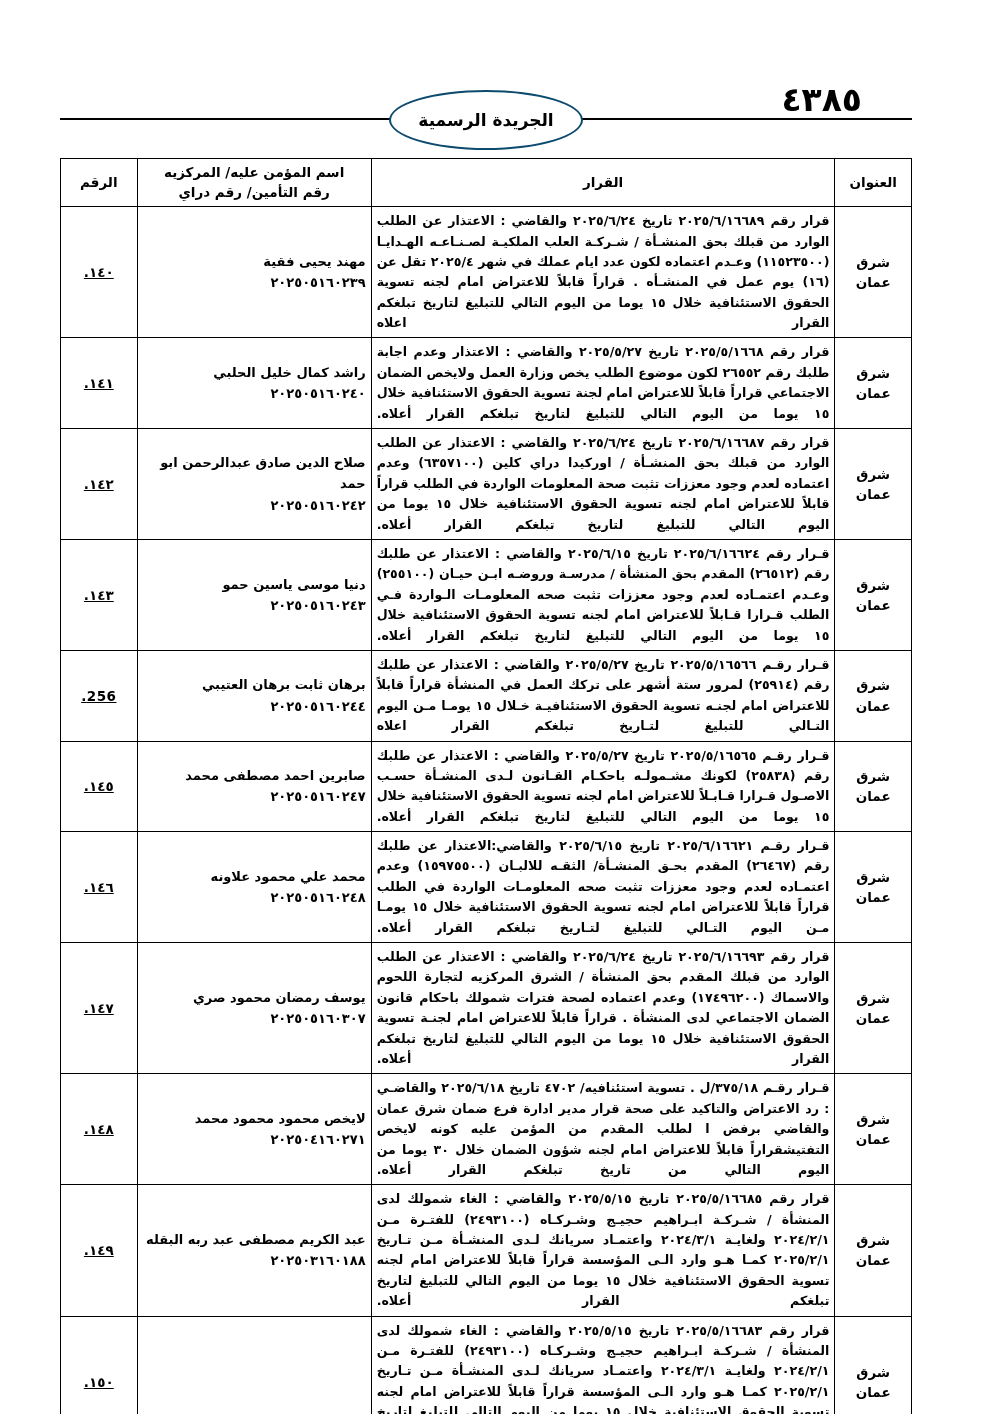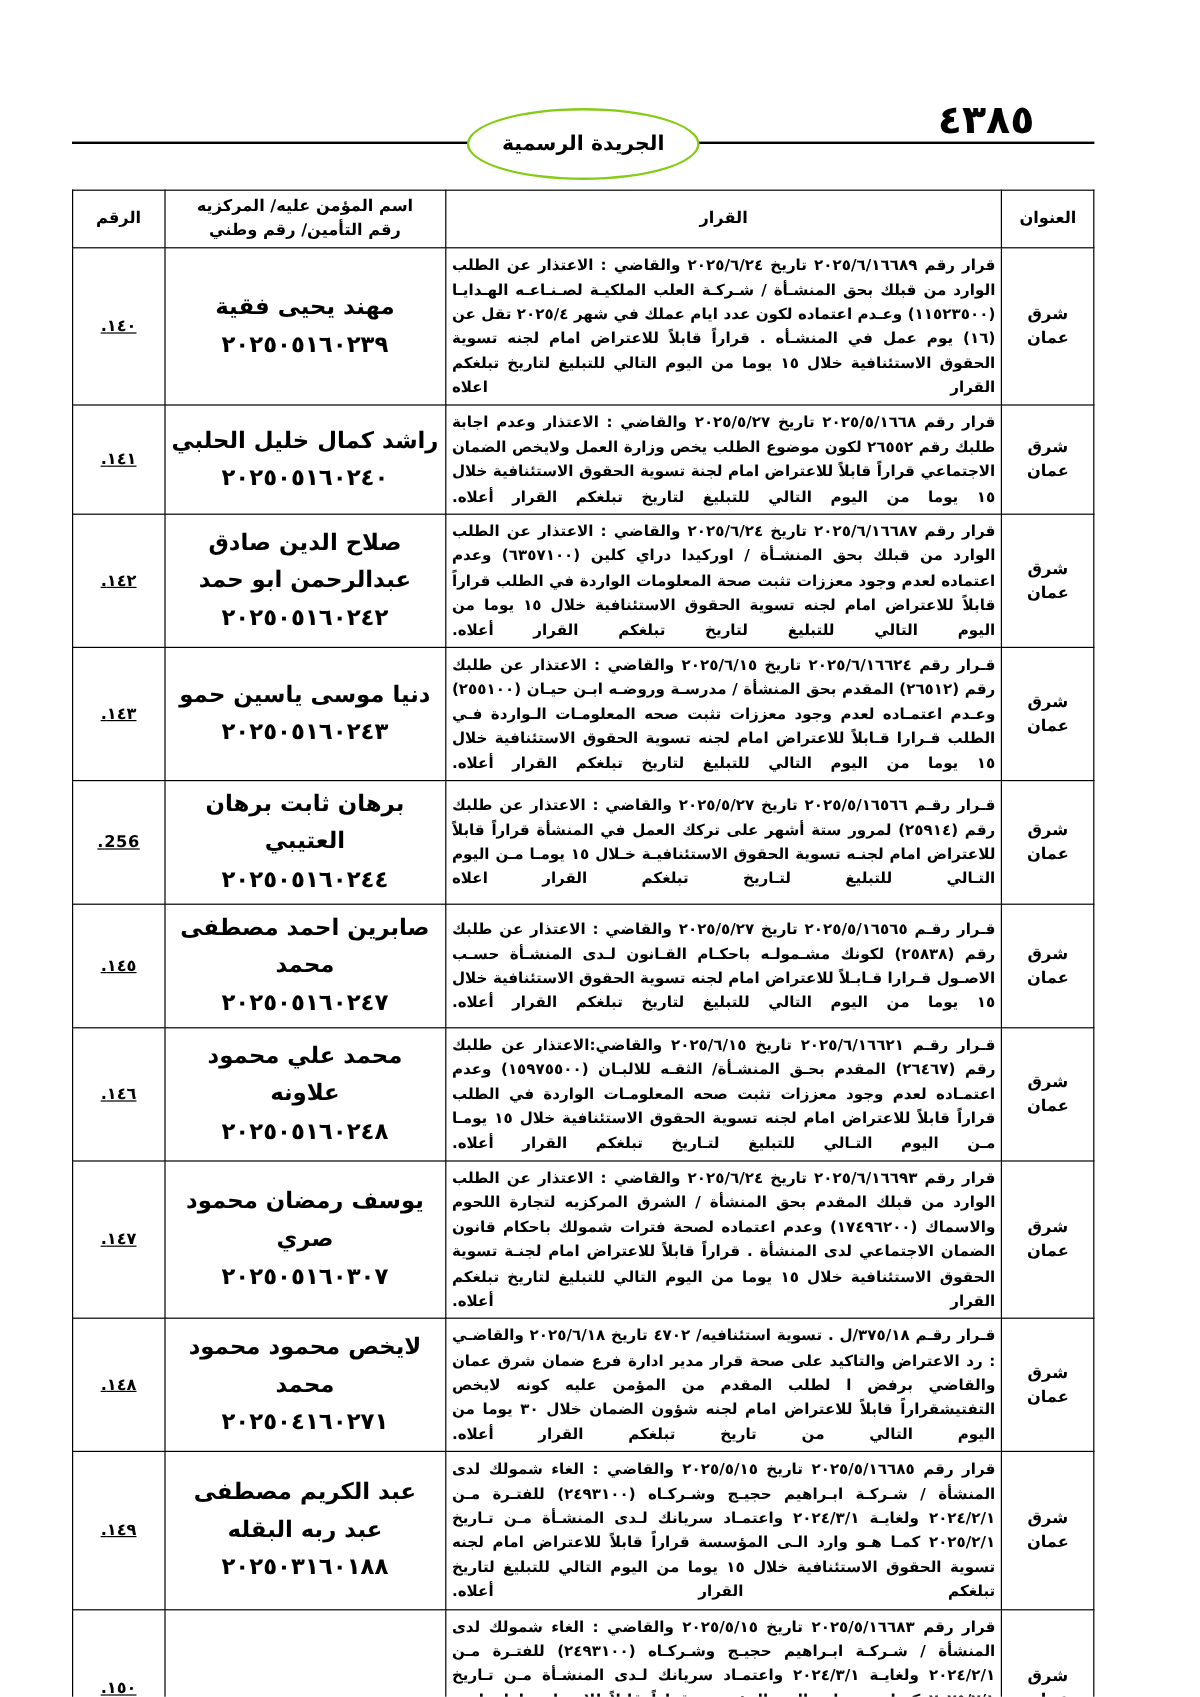--- a/index.html
+++ b/index.html
@@ -44,21 +44,21 @@
     height: 0;
     border-top: 2px solid #000;
   }
   .gazette-badge {
     position: absolute;
     top: 30px;
     left: 50%;
     transform: translateX(-50%);
     width: 190px;
     height: 56px;
-    border: 2px solid #84cc16;
+    border: 2px solid #0c4a6e;
     border-radius: 50%;
     background: #fff;
     display: flex;
     align-items: center;
     justify-content: center;
     font-size: 17px;
     font-weight: bold;
     z-index: 3;
   }
 
@@ -95,22 +95,22 @@
   }
   td.decision {
     text-align: justify;
     text-align-last: justify;
     font-size: 12.6px;
     line-height: 1.62;
     font-weight: bold;
     padding: 5px 7px;
   }
   td.name {
-    text-align: center;
-    font-size: 19px;
+    text-align: right;
+    font-size: 13px;
     font-weight: bold;
     line-height: 1.65;
   }
   td.name .nid {
     display: block;
     font-weight: bold;
     letter-spacing: 0.4px;
   }
   td.num {
     text-align: center;
@@ -137,21 +137,21 @@
       <col class="c-dec">
       <col class="c-name">
       <col class="c-num">
     </colgroup>
     <thead>
       <tr>
         <th>العنوان</th>
         <th>القرار</th>
         <th>
           <div>اسم المؤمن عليه/ المركزيه</div>
-          <div>رقم التأمين/ رقم وطني</div>
+          <div>رقم التأمين/ رقم دراي</div>
         </th>
         <th>الرقم</th>
       </tr>
     </thead>
     <tbody>
         <tr>
           <td class="addr">شرق عمان</td>
           <td class="decision">قرار رقم ٢٠٢٥/٦/١٦٦٨٩ تاريخ ٢٠٢٥/٦/٢٤ والقاضي : الاعتذار عن الطلب الوارد من قبلك بحق المنشـأة / شـركـة العلب الملكيـة لصـنـاعـه الهـدايـا (١١٥٢٣٥٠٠) وعـدم اعتماده لكون عدد ايام عملك في شهر ٢٠٢٥/٤ تقل عن (١٦) يوم عمل في المنشـأه . قراراً قابلاً للاعتراض امام لجنه تسوية الحقوق الاستئنافية خلال ١٥ يوما من اليوم التالي للتبليغ لتاريخ تبلغكم القرار اعلاه</td>
           <td class="name">
             <div>مهند يحيى فقية</div>

